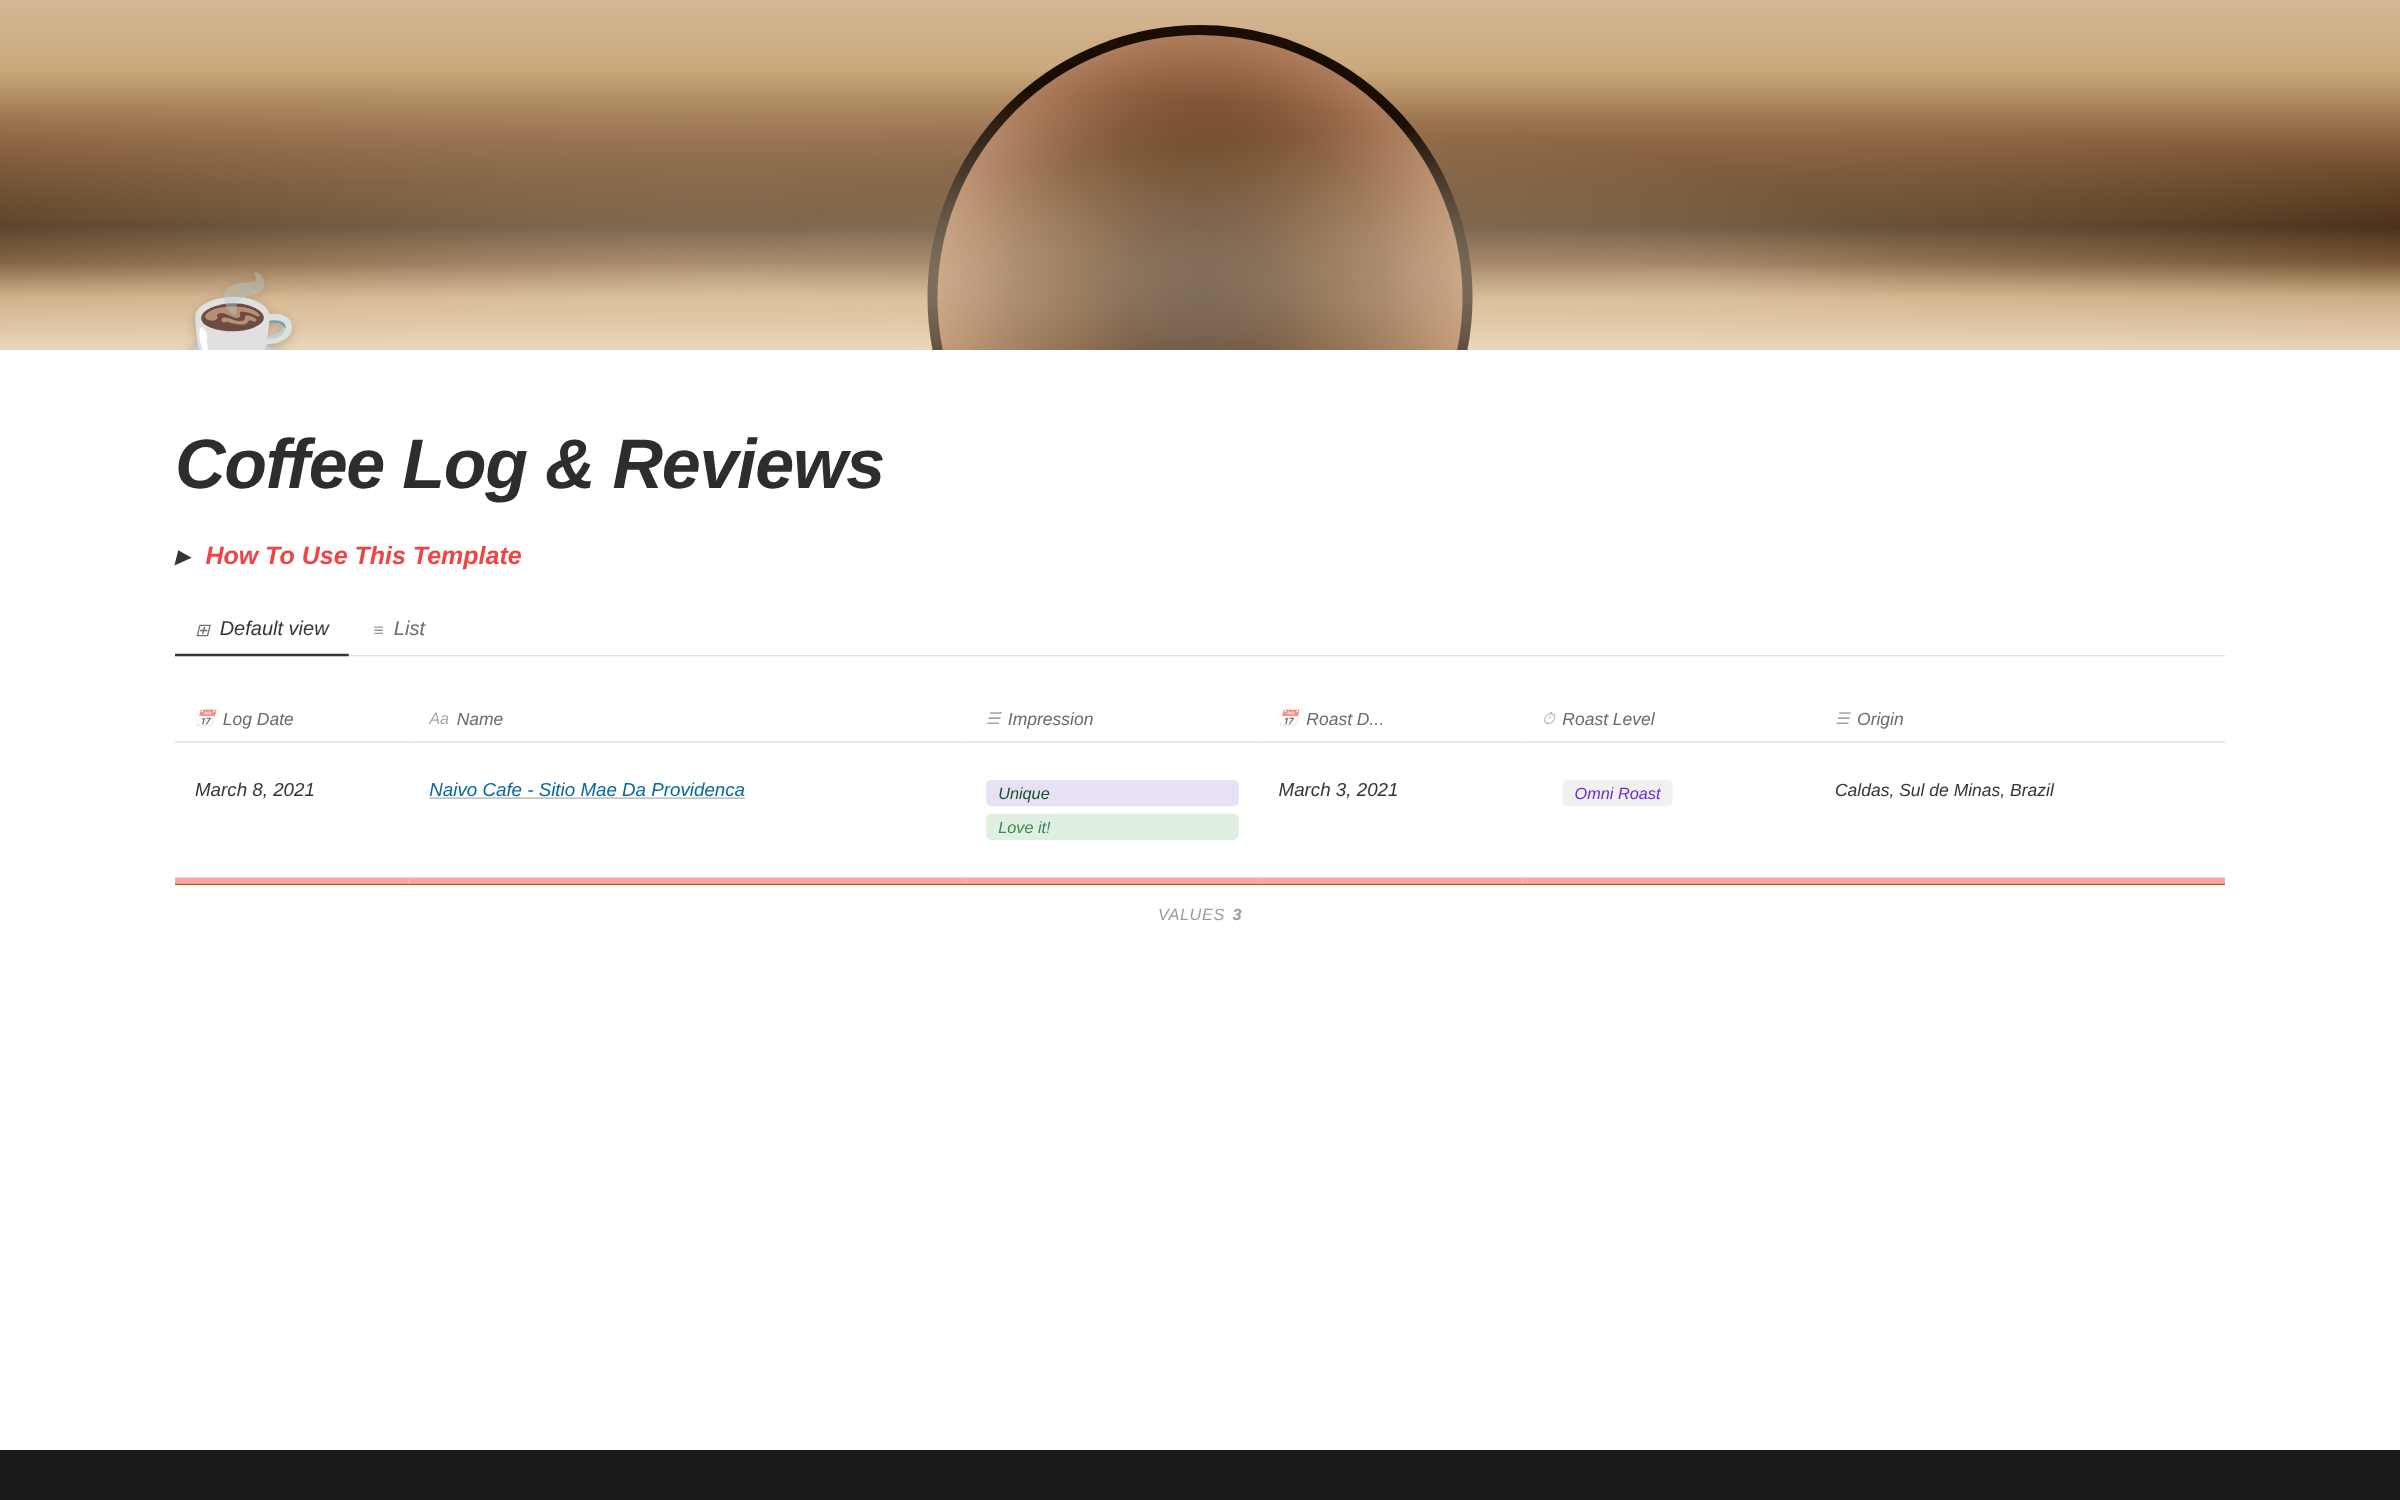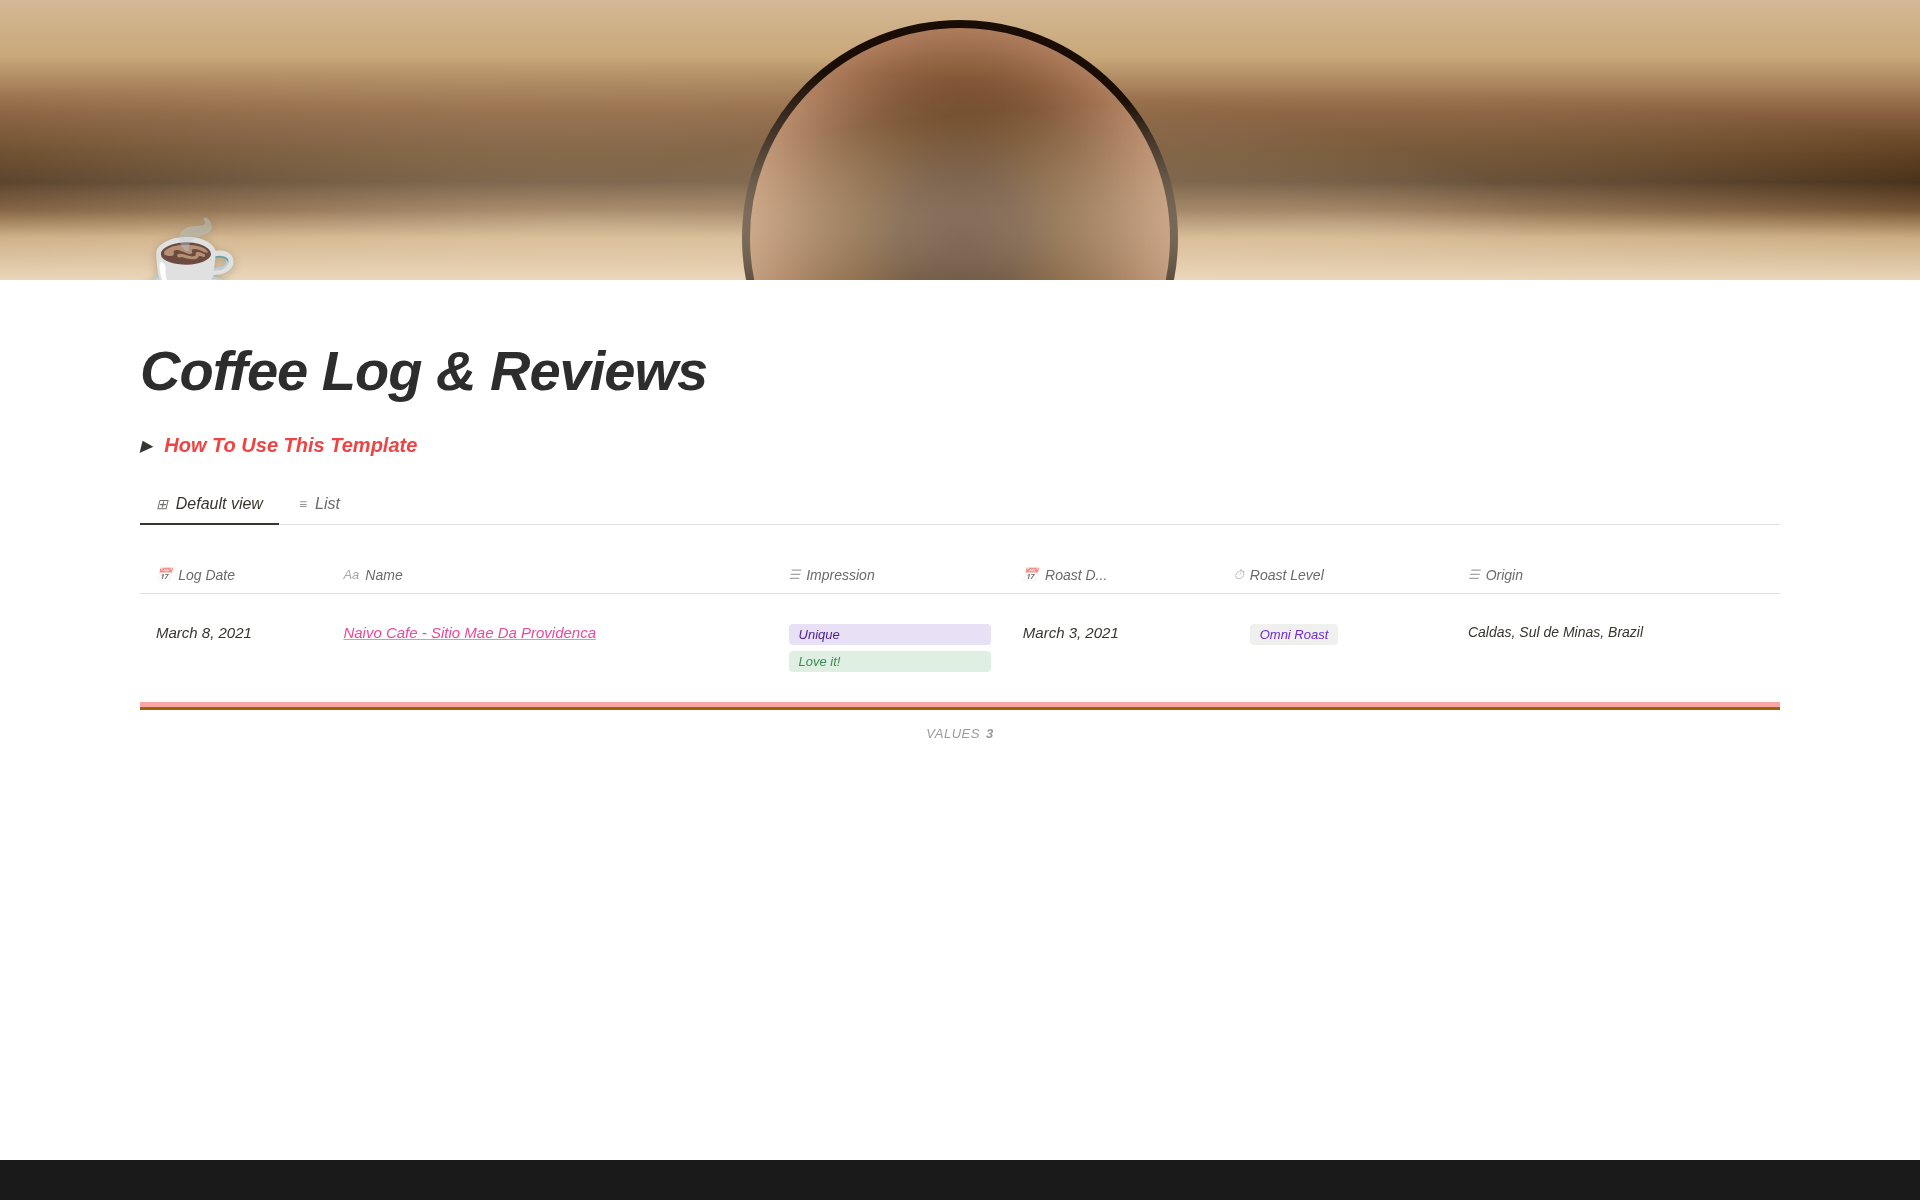--- a/index.html
+++ b/index.html
@@ -188,21 +188,21 @@
       border-bottom: 5px solid #fca5a5;
     }
 
     .cell-date {
       color: #37352f;
       font-size: 15px;
       white-space: nowrap;
     }
 
     .cell-name {
-      color: #ec4899;
+      color: #0369a1;
       font-size: 15px;
       text-decoration: underline;
       text-decoration-color: rgba(55,53,47,0.4);
       cursor: pointer;
     }
 
     .cell-impression {
       display: flex;
       flex-direction: column;
       gap: 6px;
@@ -211,21 +211,21 @@
     .tag {
       display: inline-block;
       padding: 3px 10px;
       border-radius: 4px;
       font-size: 13px;
       font-weight: 500;
     }
 
     .tag-purple {
       background: #e8e0f5;
-      color: #4c1d95;
+      color: #14532d;
     }
 
     .tag-green {
       background: #dff0e3;
       color: #3a8a52;
     }
 
     .tag-gray {
       background: #f0f0ee;
       color: #5a5a5a;
@@ -246,21 +246,21 @@
     .table-footer {
       display: flex;
       align-items: center;
       justify-content: center;
       padding: 16px;
       color: #9b9b9b;
       font-size: 13px;
       letter-spacing: 0.5px;
       text-transform: uppercase;
       gap: 6px;
-      border-top: 3px solid #a16207;
+      border-top: 1px solid #a16207;
     }
 
     .values-count {
       font-weight: 600;
       color: #9b9b9b;
     }
 
     
     .bottom-bar {
       position: fixed;

